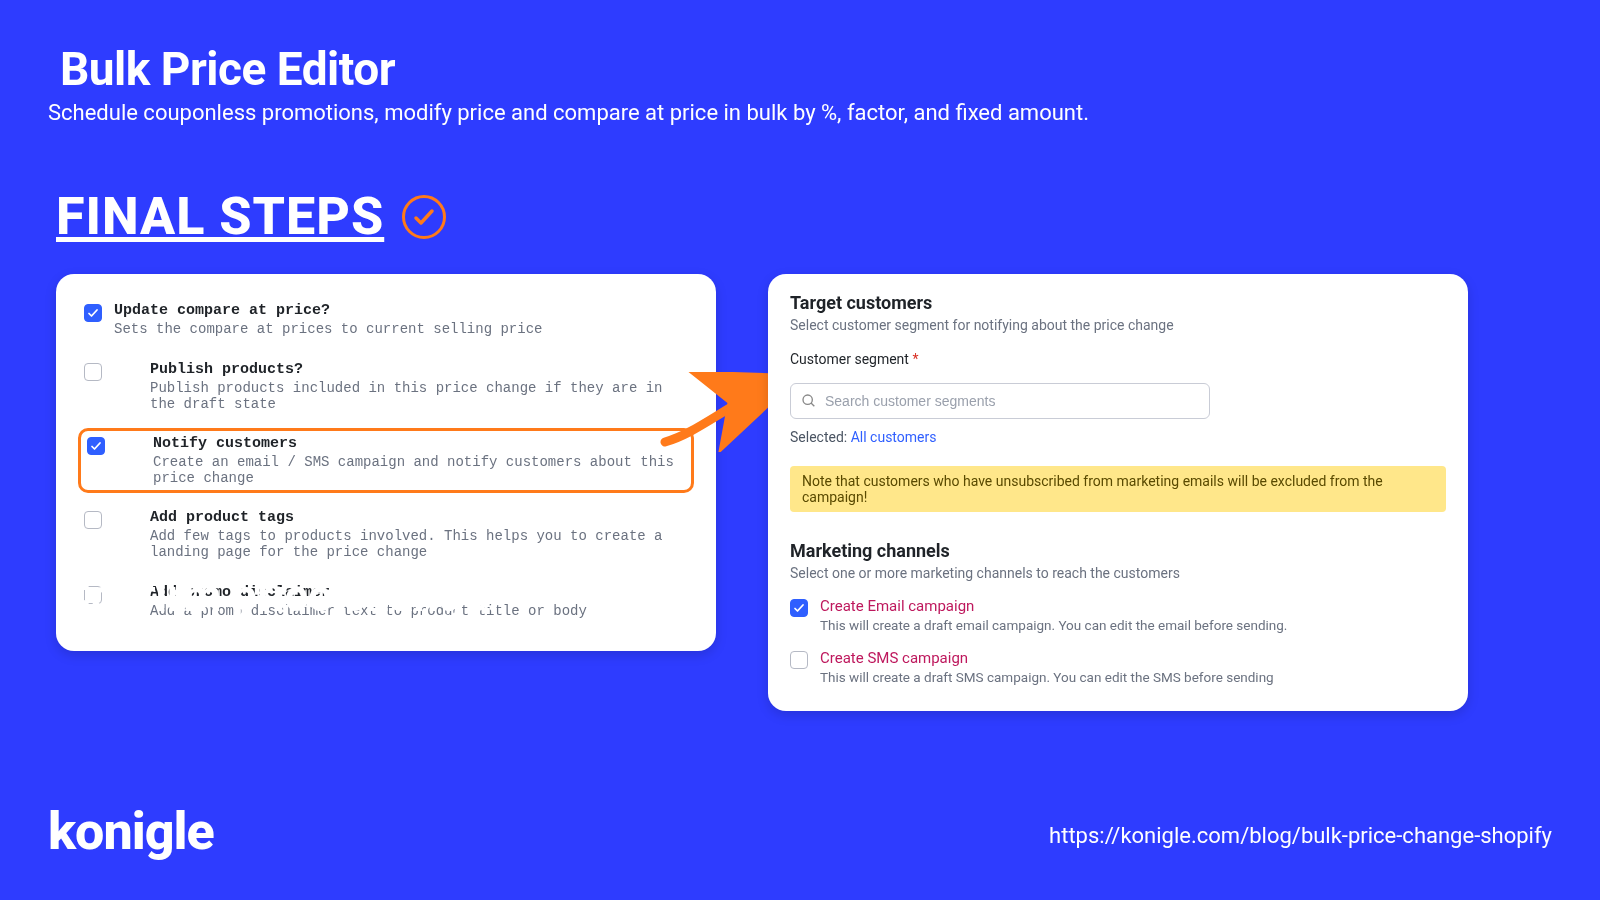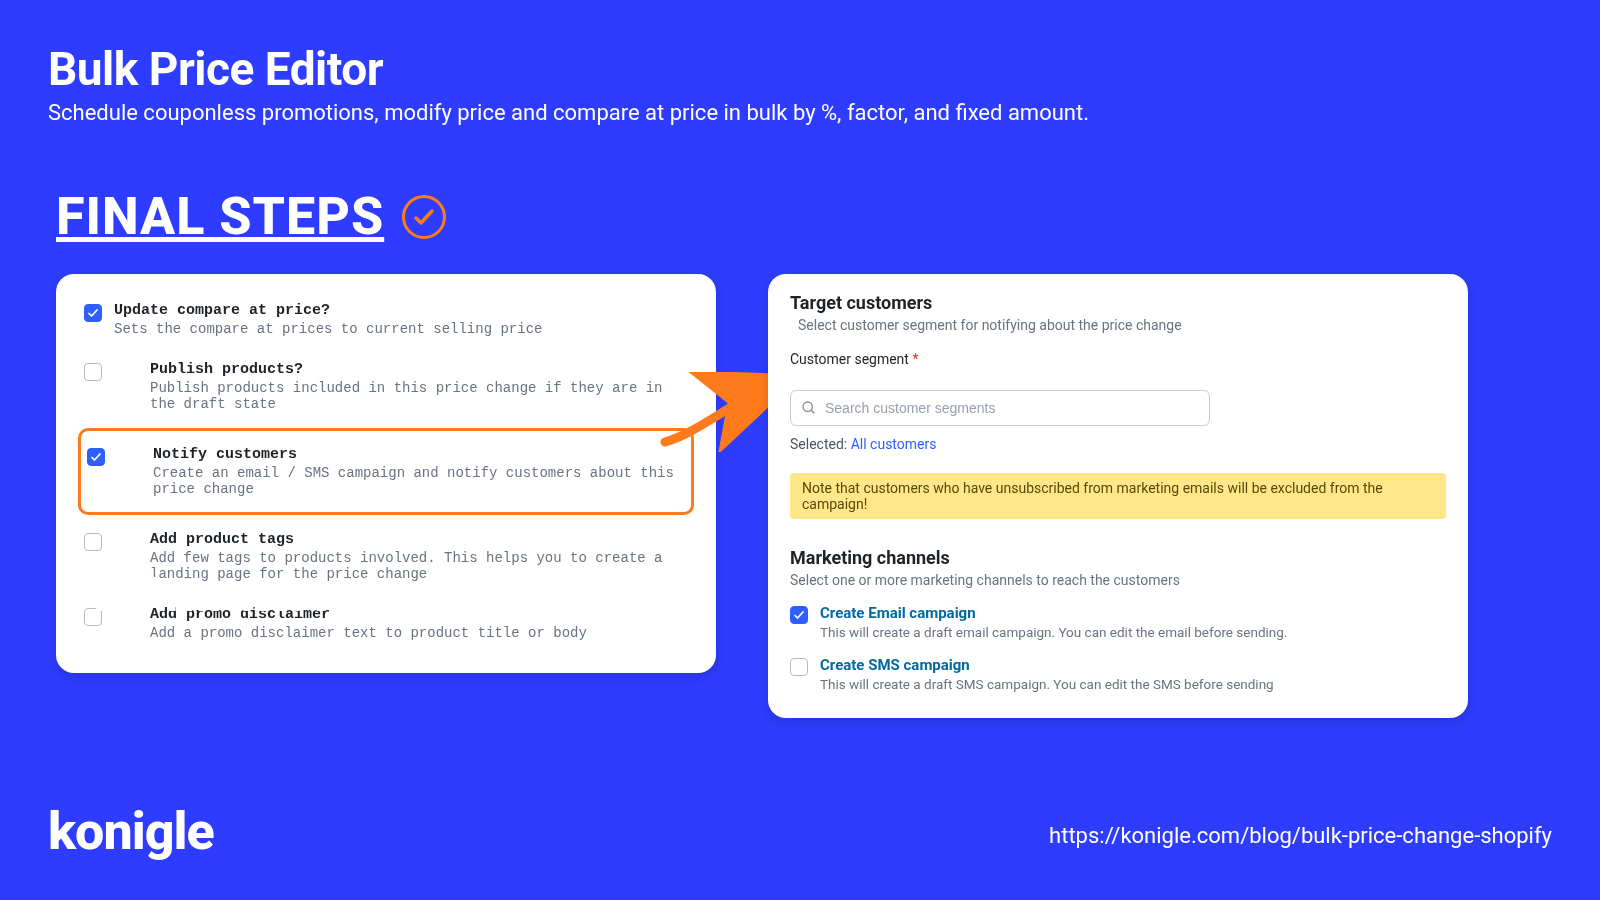--- a/index.html
+++ b/index.html
@@ -5,21 +5,21 @@
   * { box-sizing: border-box; margin: 0; padding: 0; }
   html, body { width: 1600px; height: 900px; overflow: hidden; }
   body {
     background: #2e3cff;
     font-family: -apple-system, BlinkMacSystemFont, "Segoe UI", Roboto, Helvetica, Arial, sans-serif;
     color: #fff;
     position: relative;
   }
   .page-title {
     position: absolute;
-    left: 48px;
+    left: 60px;
     top: 42px;
     font-size: 46px;
     font-weight: 700;
     letter-spacing: -0.5px;
   }
   .page-subtitle {
     position: absolute;
     left: 48px;
     top: 100px;
     font-size: 22px;
@@ -67,21 +67,21 @@
   .opt-row {
     display: flex;
     gap: 12px;
     padding: 8px 6px;
     border-radius: 8px;
   }
   .opt-row + .opt-row { margin-top: 8px; gap: 48px; }
   .opt-row.highlighted {
     border: 3px solid #ff7a1a;
     border-radius: 10px;
-    padding: 15px 6px;
+    padding: 4px 6px;
   }
   .checkbox {
     width: 18px; height: 18px;
     border-radius: 4px;
     flex: 0 0 18px;
     margin-top: 2px;
     border: 1.5px solid #b5b9c4;
     background: #fff;
     display: flex; align-items: center; justify-content: center;
   }
@@ -103,25 +103,25 @@
 
   
   .card-right {
     position: absolute;
     left: 768px;
     top: 274px;
     width: 700px;
     padding: 18px 22px 26px 22px;
   }
   .tc-title { font-size: 18px; font-weight: 700; color: #1f2328; }
-  .tc-sub   { font-size: 14px; color: #6b7280; margin-top: 4px; margin-left: 8px; }
+  .tc-sub   { font-size: 14px; color: #6b7280; margin-top: 4px; }
   .field-label { font-size: 14px; color: #1f2328; margin-top: 18px; }
   .field-label .req { color: #d93025; }
   .search-wrap {
-    margin-top: 23px;
+    margin-top: 16px;
     width: 420px;
     border: 1px solid #c9ccd6;
     border-radius: 6px;
     height: 36px;
     display: flex;
     align-items: center;
     padding: 0 10px;
     gap: 8px;
     color: #777;
   }
@@ -139,21 +139,21 @@
     background: #ffe78a;
     color: #5a4a00;
     font-size: 14px;
     padding: 7px 12px;
     border-radius: 4px;
     width: 100%;
   }
   .mc-title { font-size: 18px; font-weight: 700; color: #1f2328; margin-top: 28px; }
   .mc-sub   { font-size: 14px; color: #6b7280; margin-top: 4px; }
   .mc-row { display: flex; gap: 12px; margin-top: 16px; }
-  .mc-row .opt-title { font-size: 15px; font-weight: 700; color: #0369a1; }
+  .mc-row .opt-title { font-size: 15px; font-weight: 400; color: #be185d; }
   .mc-row .opt-desc  { font-size: 13.5px; color: #6b7280; margin-top: 2px; }
 
   
   .arrow {
     position: absolute;
     left: 660px;
     top: 372px;
     width: 130px;
     height: 80px;
     pointer-events: none;

